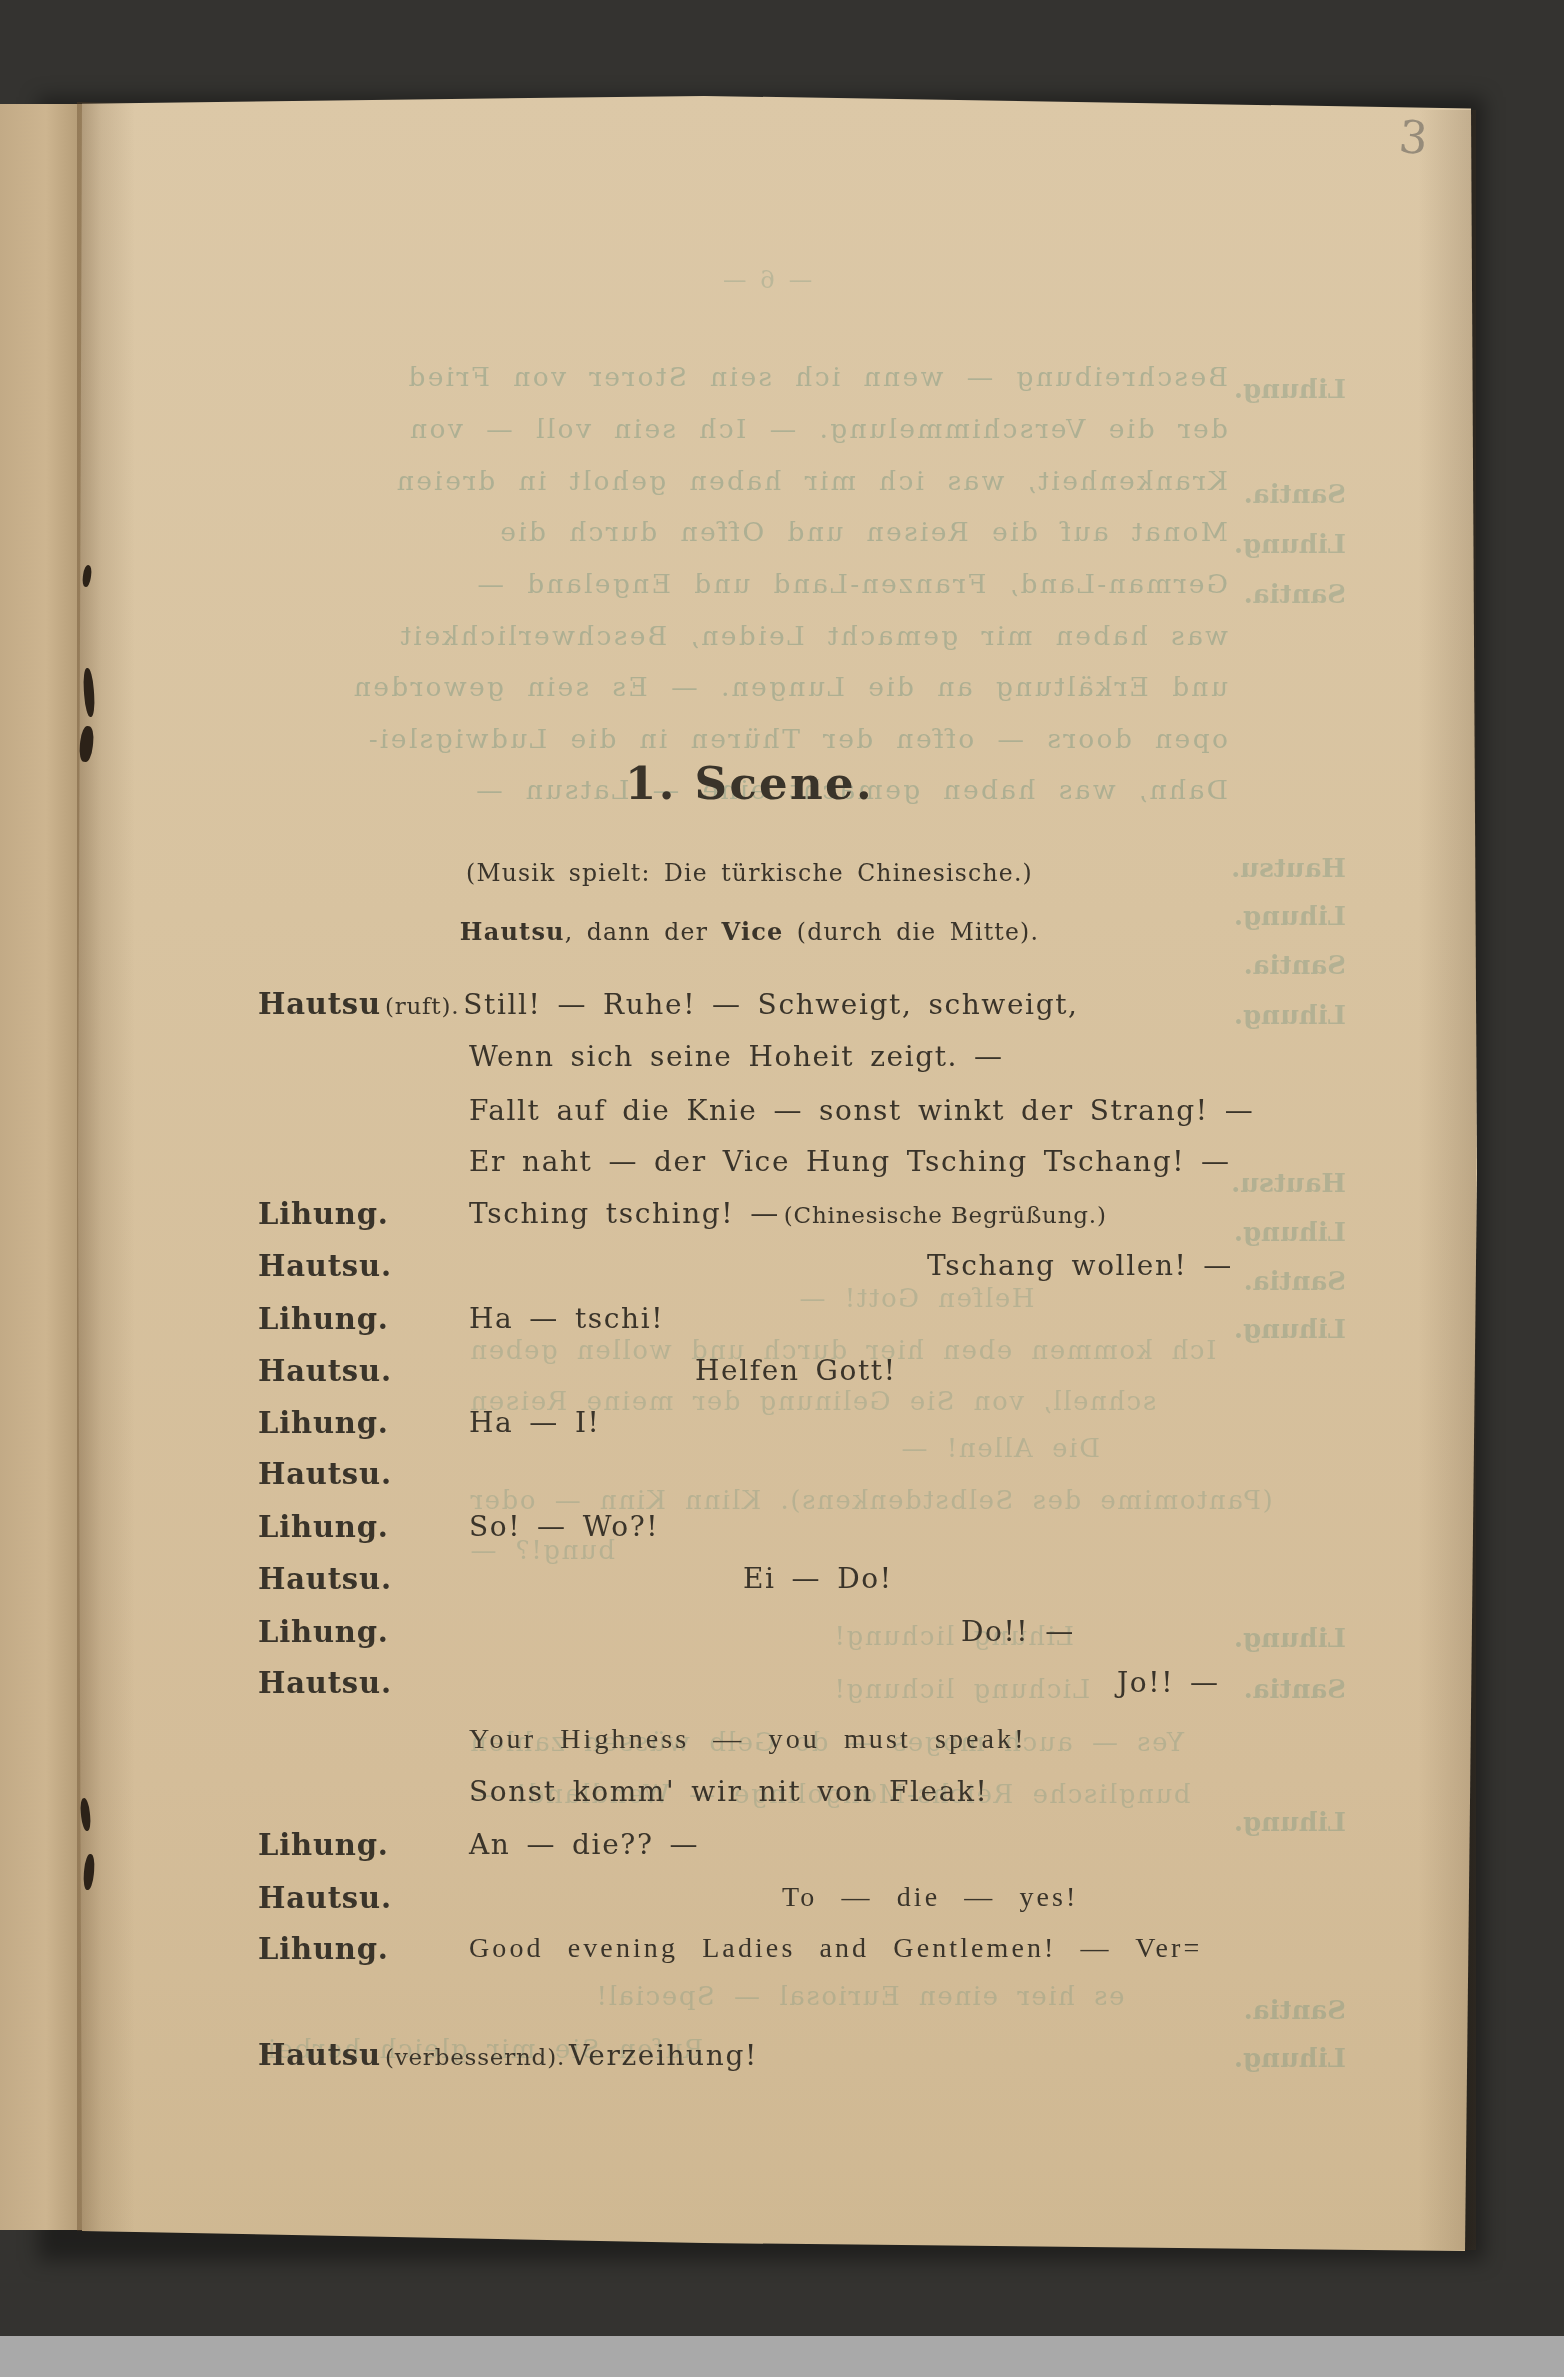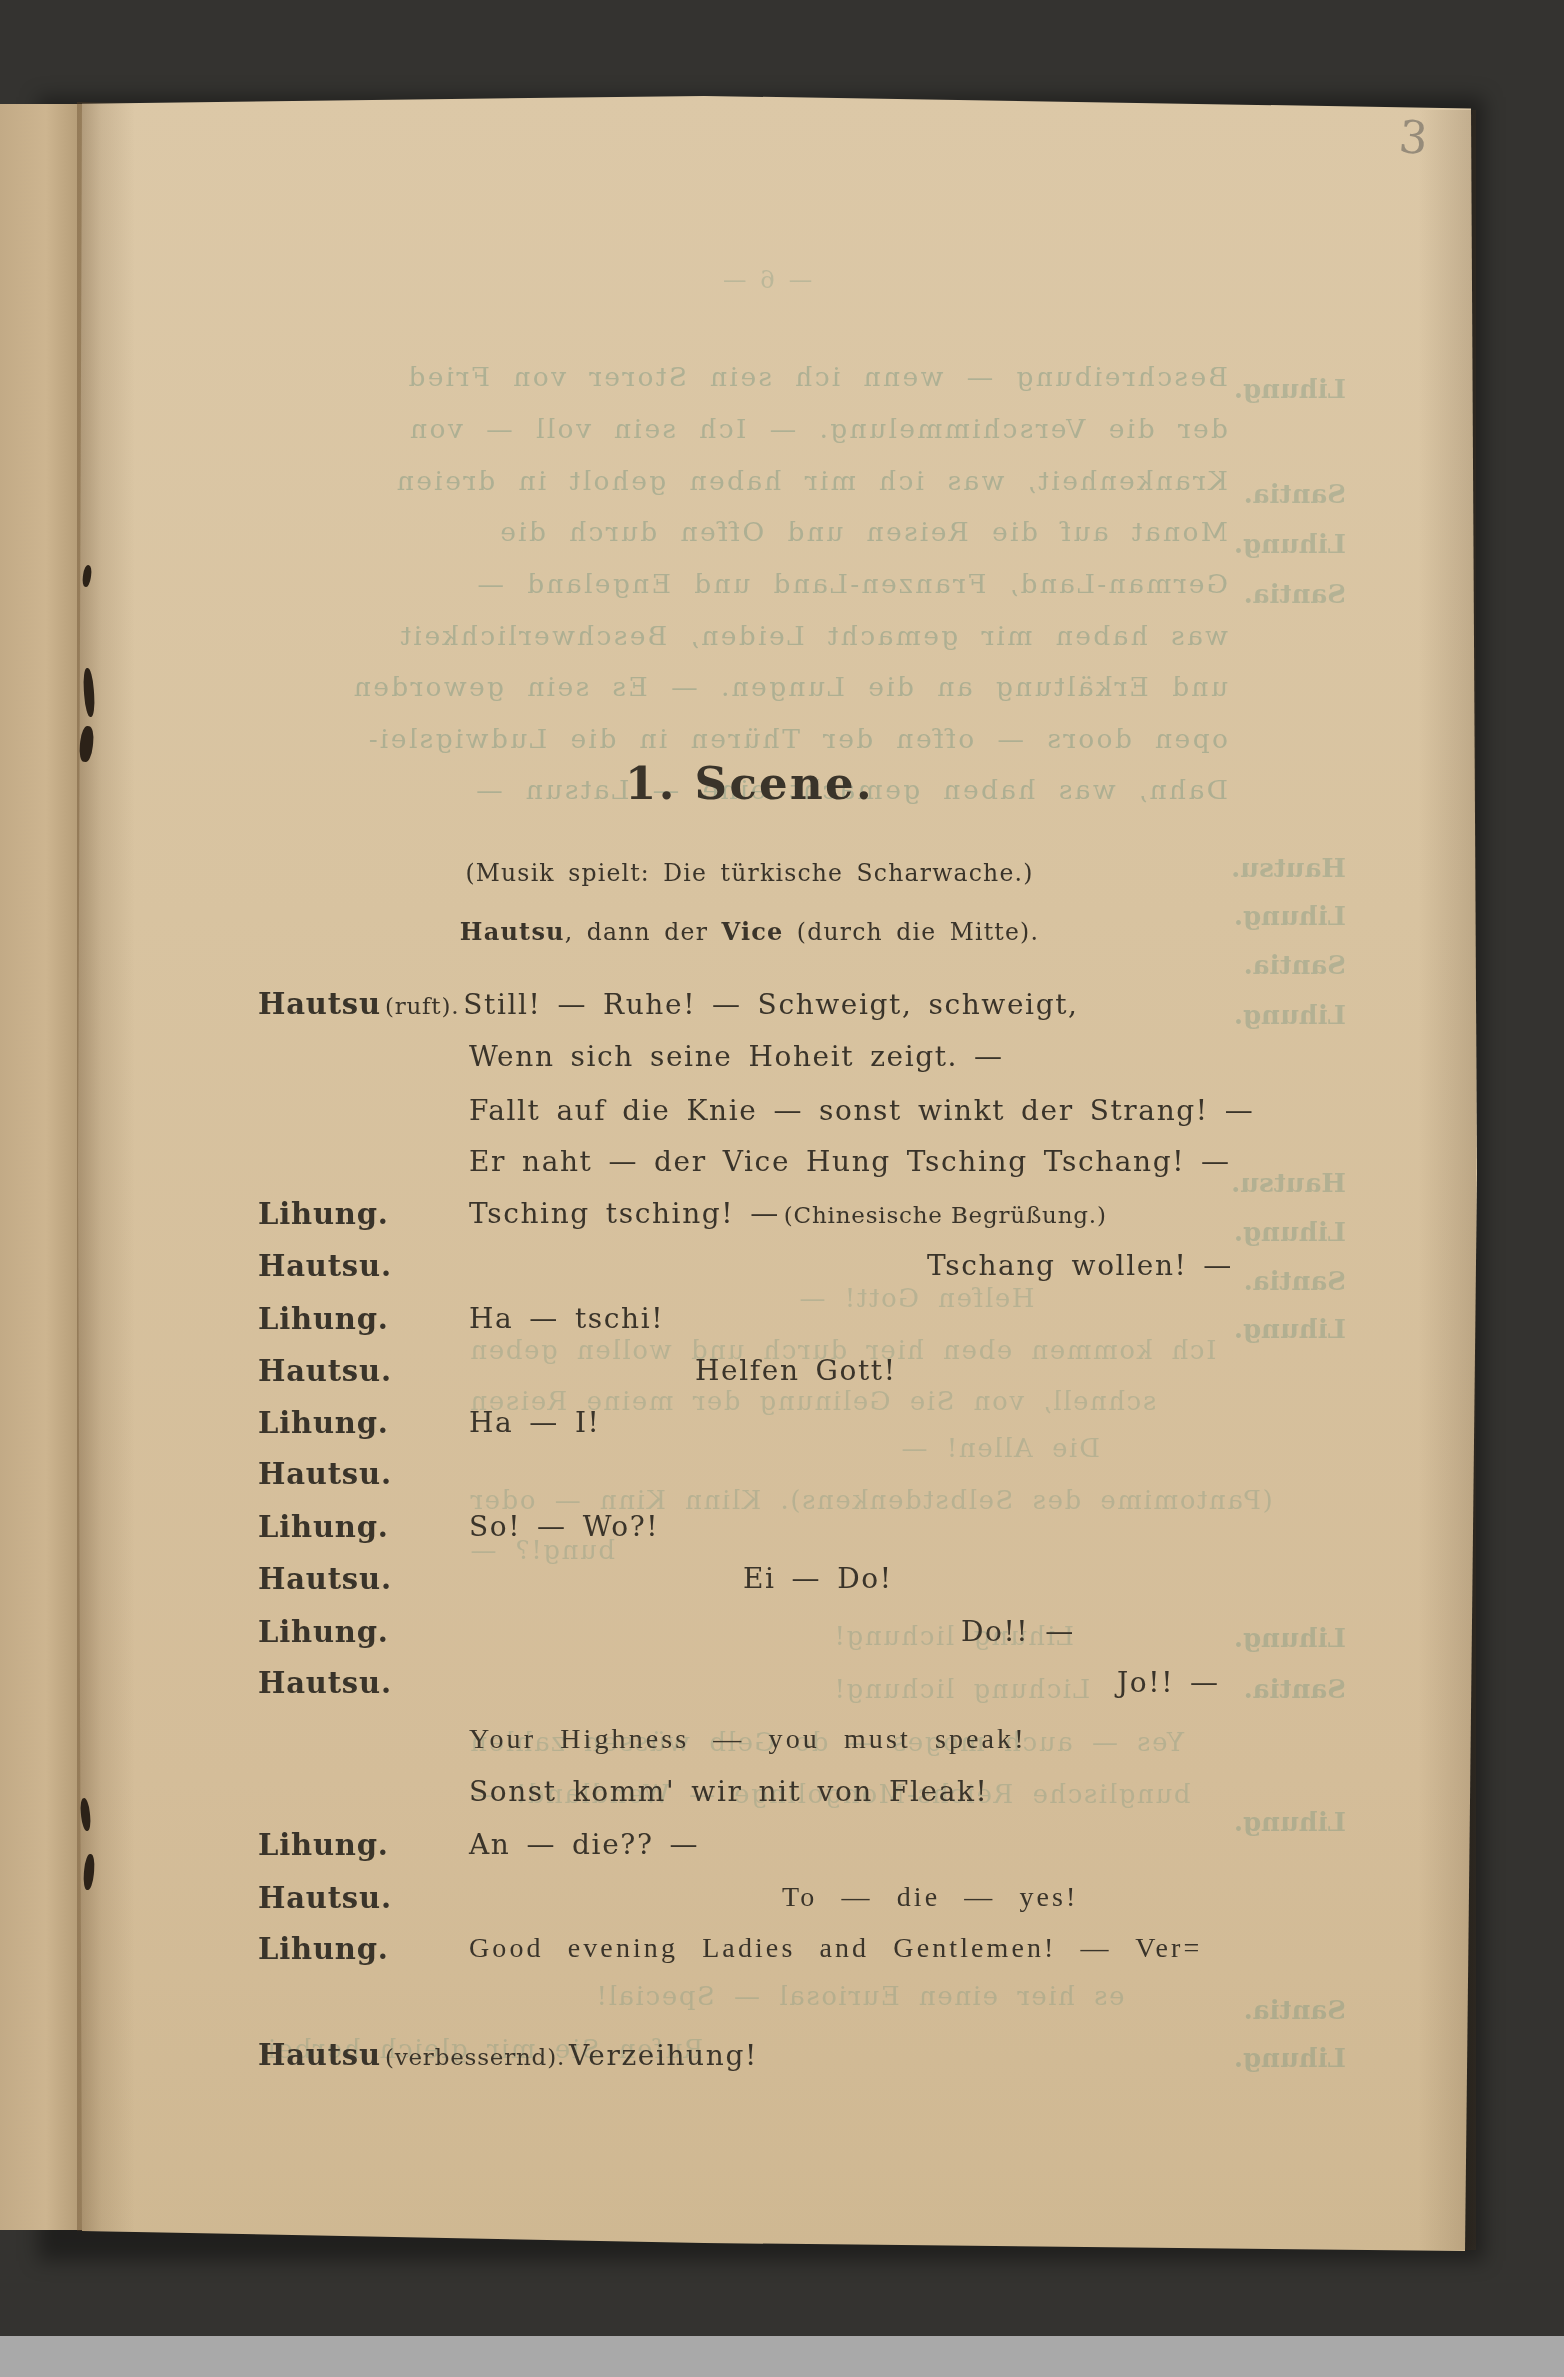--- a/index.html
+++ b/index.html
@@ -101,21 +101,21 @@
   <div class="ghost gfrag" style="left:833px;top:1674px">Lichung lichung!</div>
   <div class="ghost gfrag" style="left:469px;top:1727px">Yes — auch moges — do Gelb wüssen zahlen</div>
   <div class="ghost gfrag" style="left:469px;top:1779px">bunglische Reichs-Mongolinge — Wendland! —</div>
   <div class="ghost gfrag" style="left:595px;top:1981px">es hier einen Euriosal — Special!</div>
   <div class="ghost gfrag" style="left:266px;top:2034px">Rufen Sie mir gleich herbei</div>
 
   <div class="pencil">3</div>
 
   <div class="scene-h ink">1. Scene.</div>
 
-  <div class="sdir ink" style="top:859px">(Musik spielt: Die türkische Scharwache.)</div>
+  <div class="sdir ink" style="top:859px">(Musik spielt: Die türkische Chinesische.)</div>
 
   <div class="sdir ink" style="top:917px"><b>Hautsu</b><span>, dann der </span><b>Vice</b><span> (durch die Mitte).</span></div>
 
   <div class="dline ink" style="top:987px">
     <span class="flowline" style="left:258px">
       <span class="spk-in">Hautsu</span>
       <span class="note">(ruft).</span>
       <span class="sp-in">Still! — Ruhe! — Schweigt, schweigt,</span>
     </span>
   </div>

